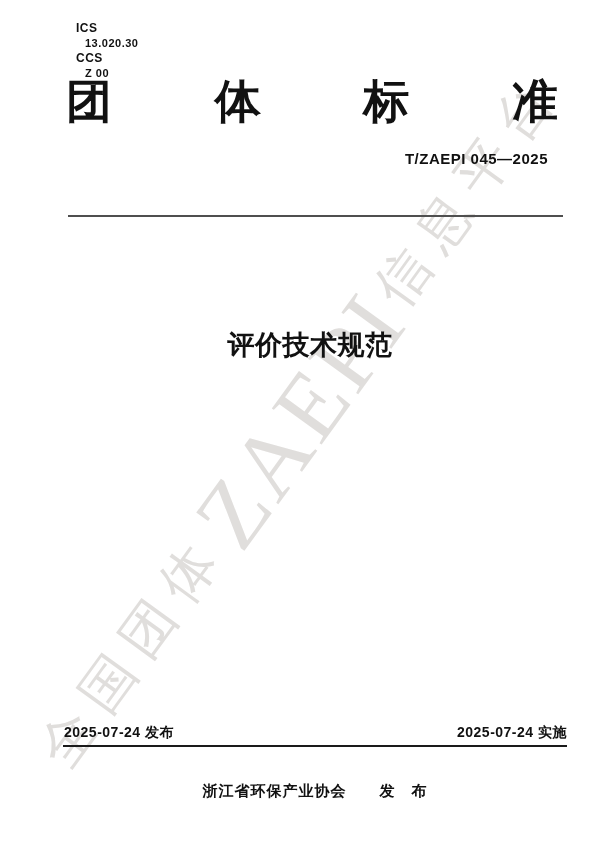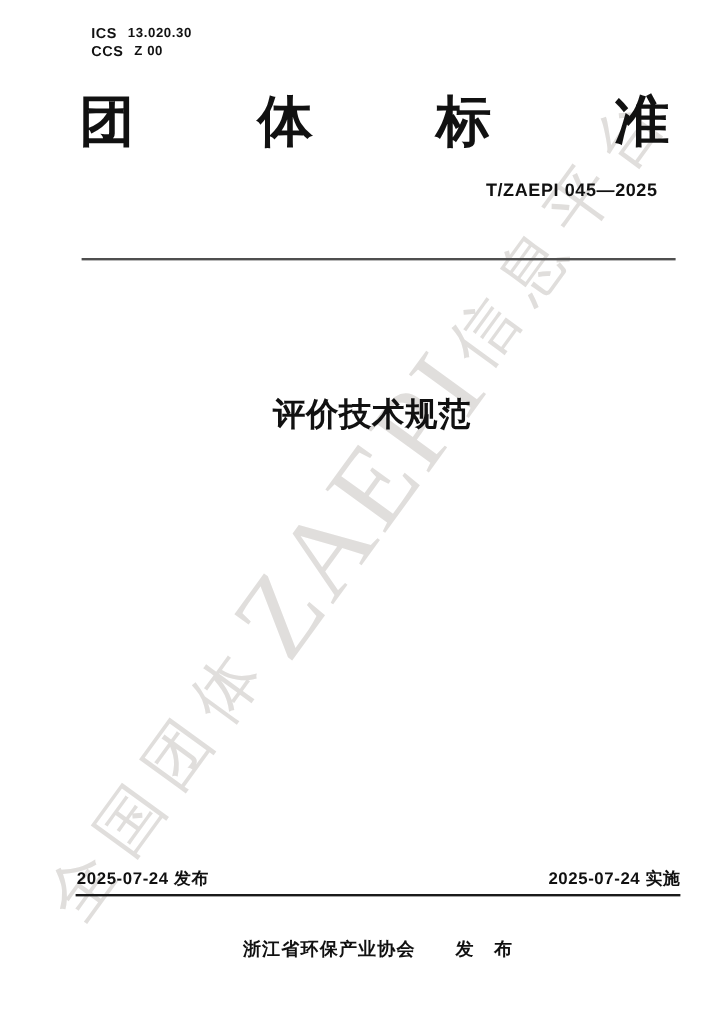--- a/index.html
+++ b/index.html
@@ -21,21 +21,21 @@
     white-space:nowrap;color:#e0dedc;z-index:0;
     user-select:none;pointer-events:none;
   }
   .wm-cn{font-size:54px;letter-spacing:14px;font-weight:400;}
   .wm-en{font-size:94px;font-family:"Liberation Serif","DejaVu Serif",serif;letter-spacing:4px;font-weight:400;}
 
   .content{position:relative;z-index:1;}
 
   
   .ics-block{position:absolute;left:76px;top:21px;line-height:15px;}
-  .ics-row{display:flex;align-items:flex-start;}
+  .ics-row{display:flex;align-items:flex-start;flex-direction:column;}
   .ics-label{font-size:12px;font-weight:700;letter-spacing:0.5px;}
   .ics-value{font-size:11px;font-weight:700;margin-left:9px;letter-spacing:0.5px;}
 
   
   .doc-type{
     position:absolute;left:66px;top:78px;width:492px;
     display:flex;justify-content:space-between;
     font-size:46px;font-weight:700;line-height:1;
   }
 

